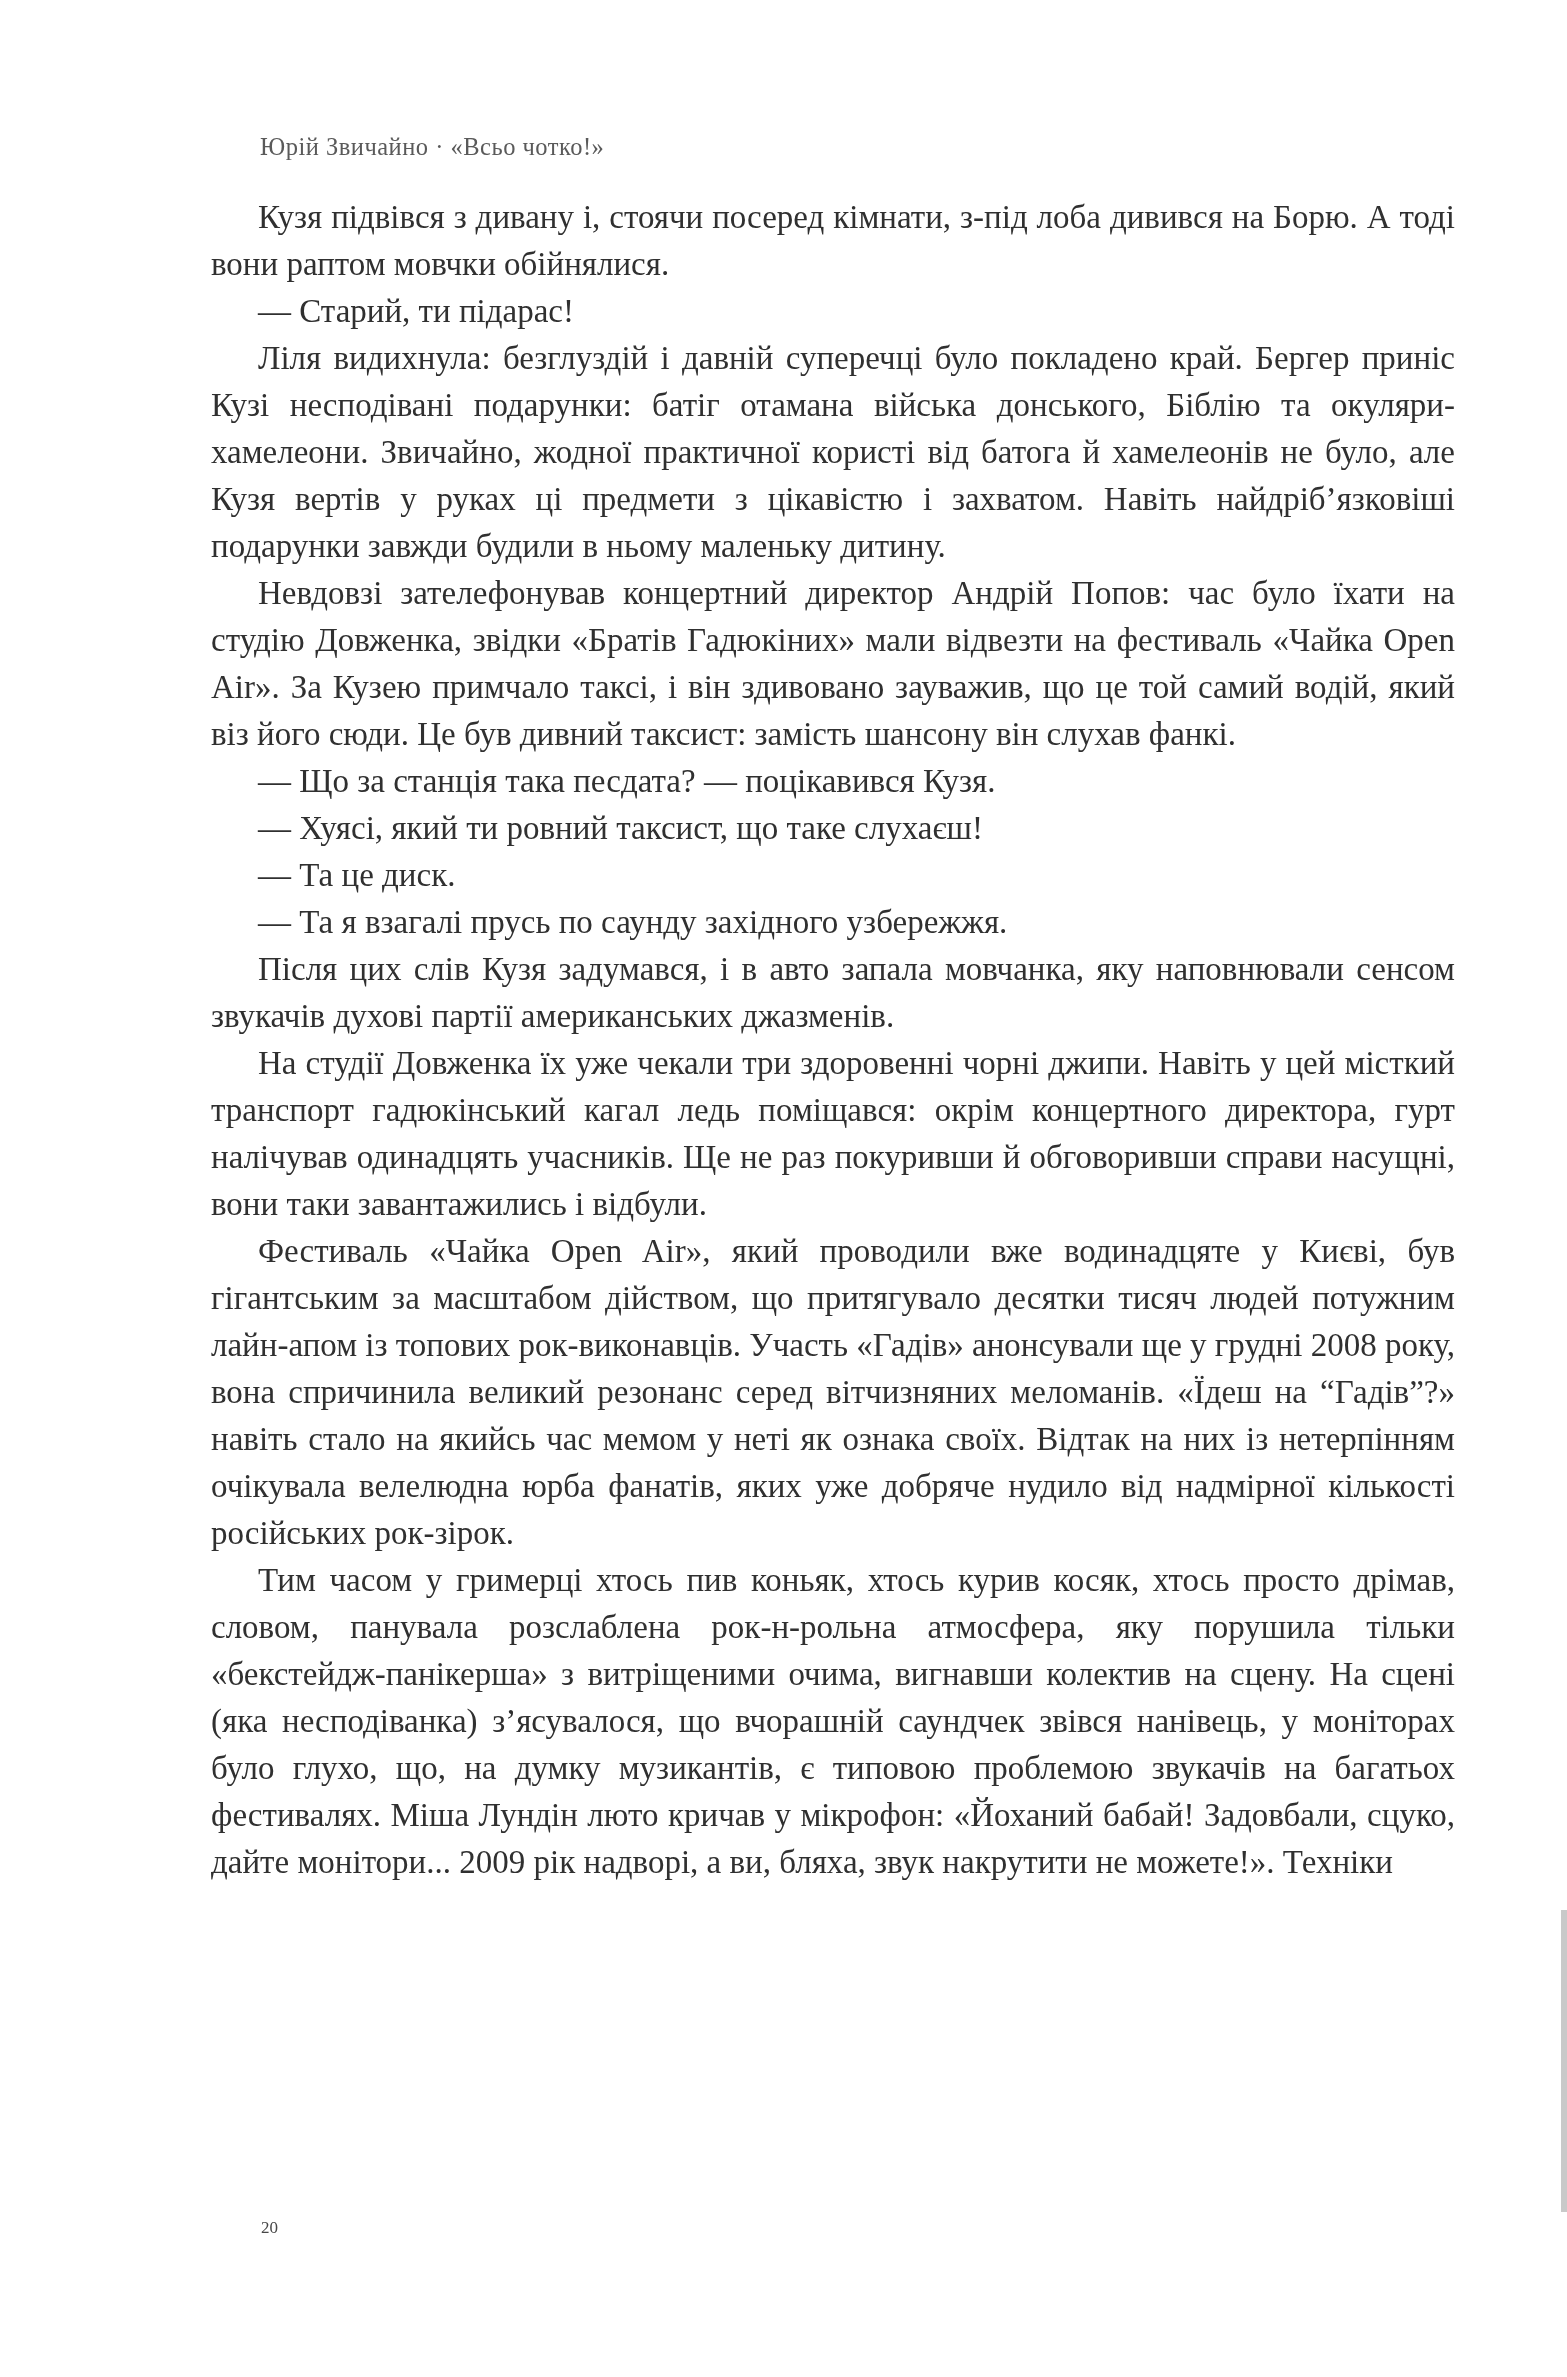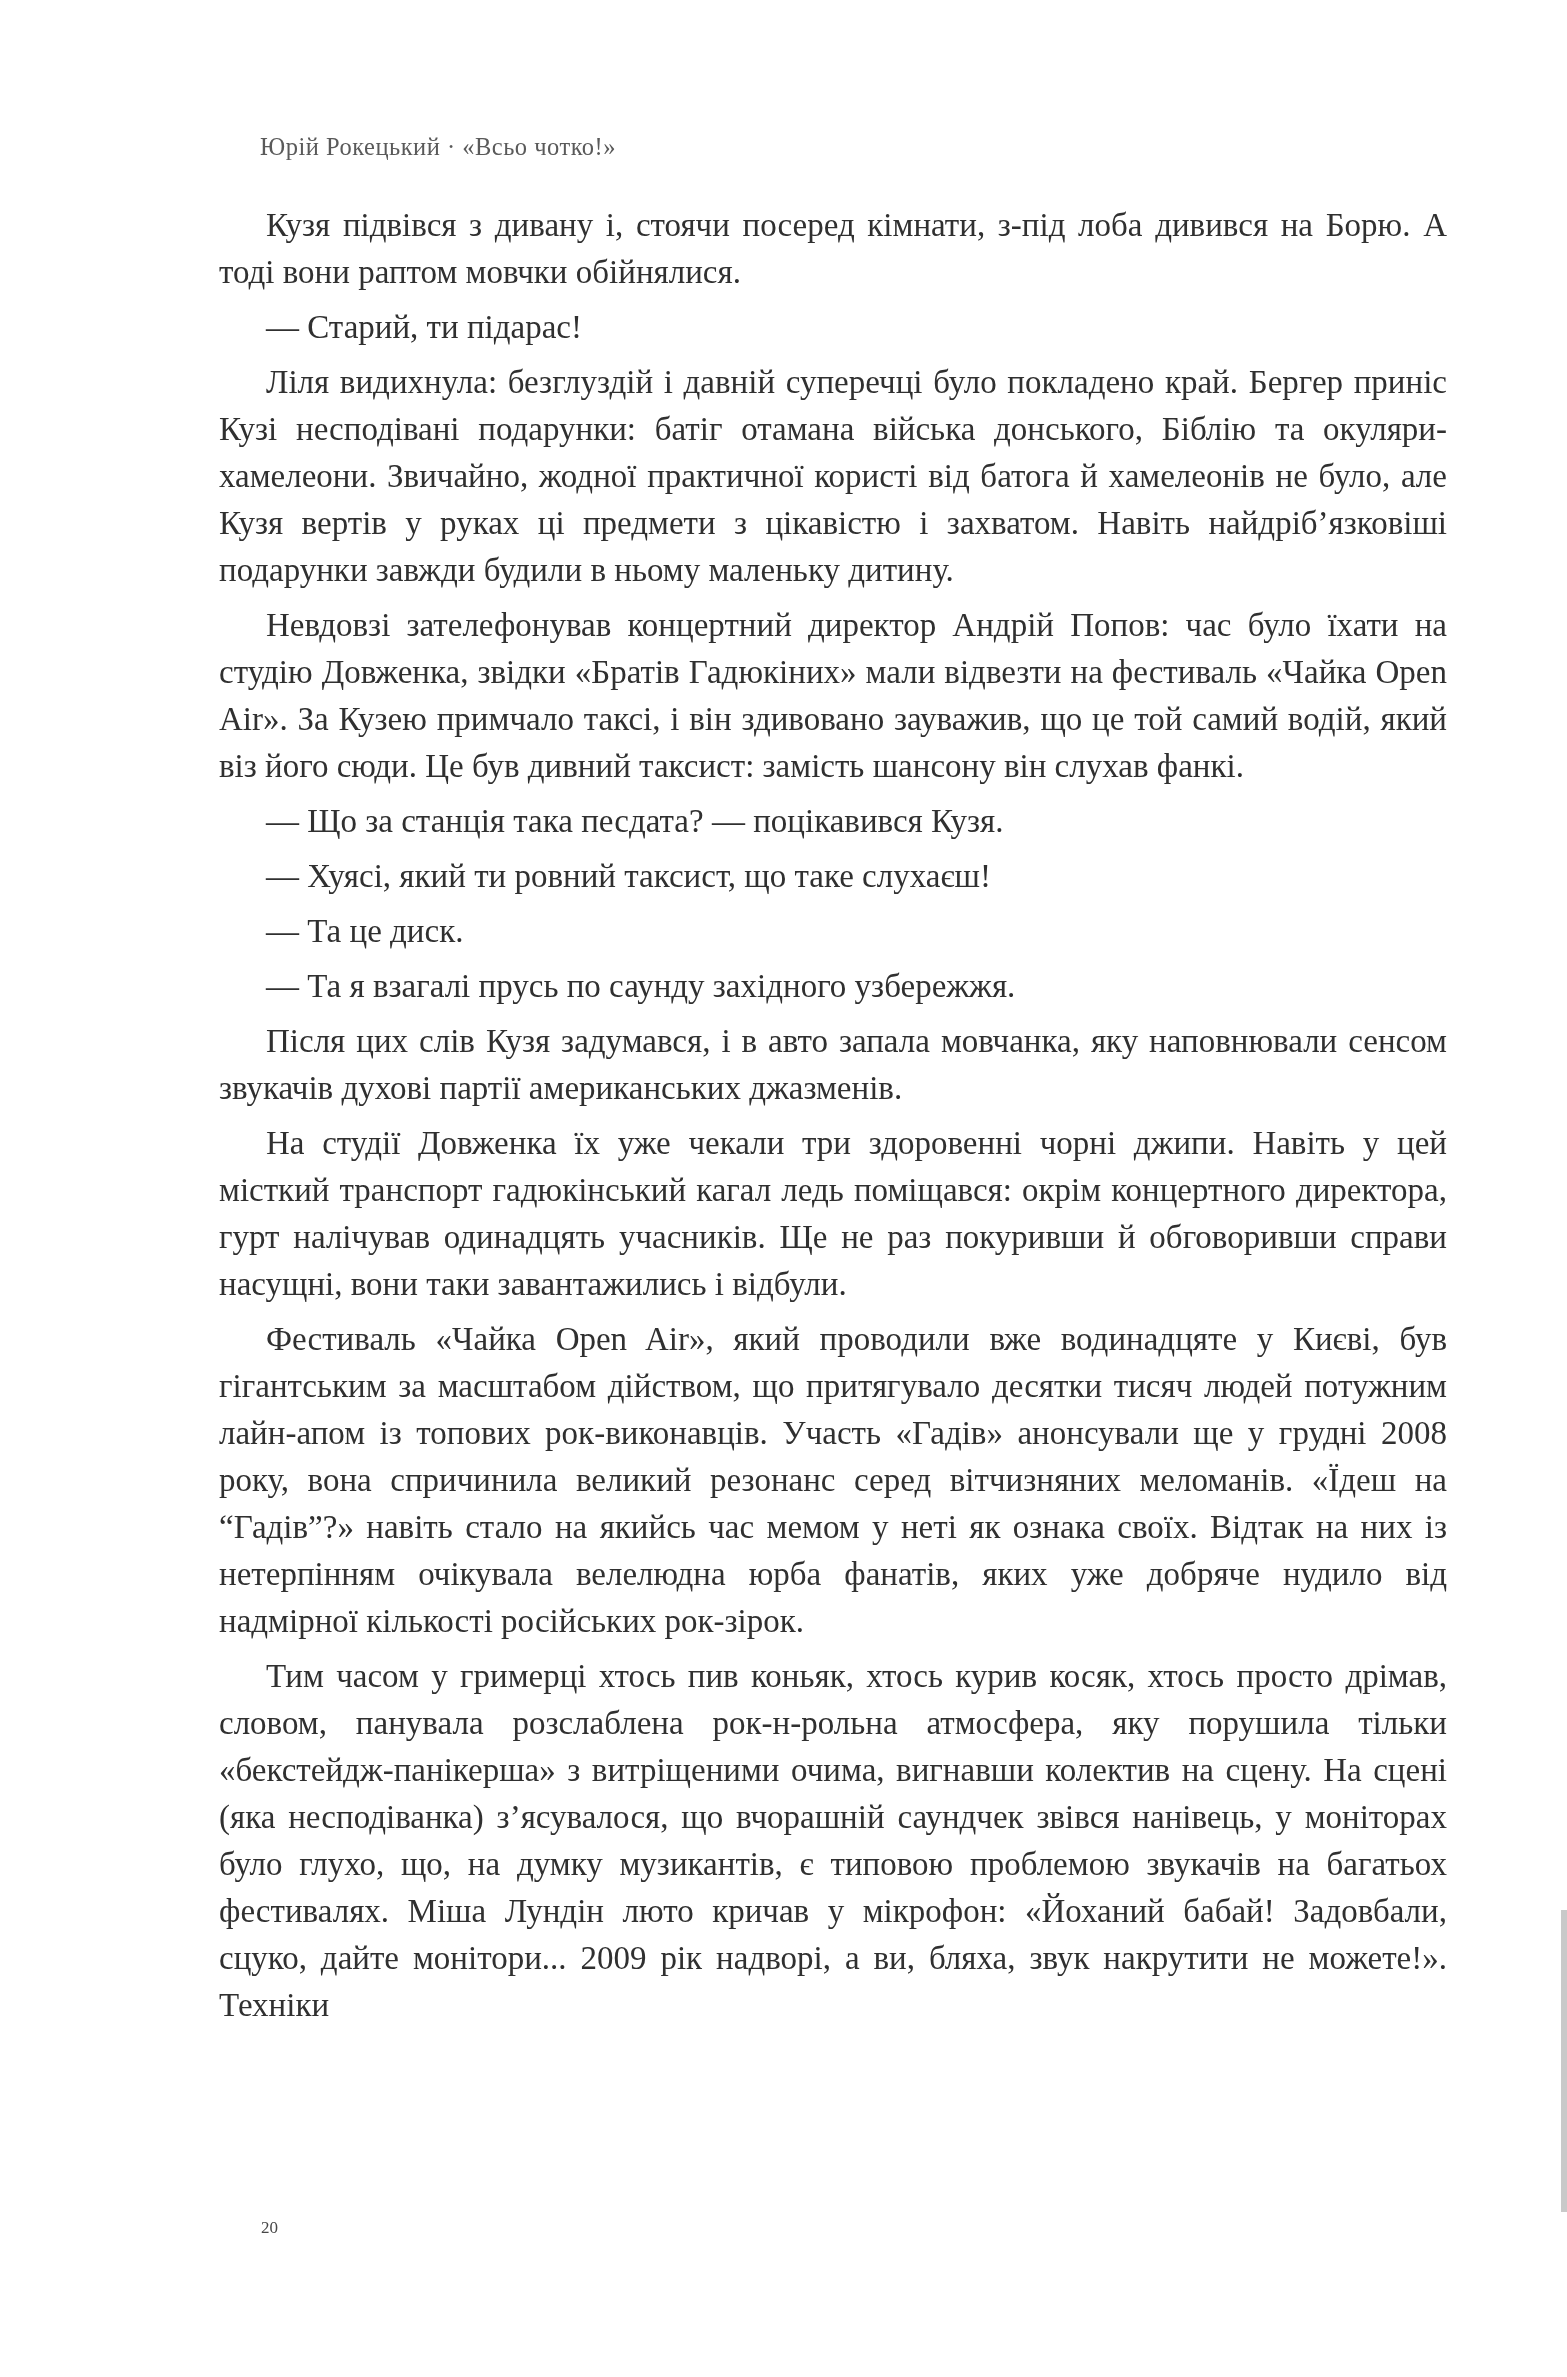--- a/index.html
+++ b/index.html
@@ -32,21 +32,21 @@
     position: absolute;
     left: 211px;
     top: 194px;
     width: 1244px;
     font-size: 33px;
     line-height: 47px;
     color: #303030;
     text-align: justify;
   }
   .para {
-    margin: 8px;
+    margin: 0;
     padding: 0;
     text-indent: 47px;
   }
   .page-number {
     position: absolute;
     left: 261px;
     top: 2218px;
     font-size: 17px;
     color: #474747;
   }
@@ -57,21 +57,21 @@
     width: 5.7px;
     height: 302px;
     background: #c9c9c9;
   }
 </style>
 </head>
 <body>
 
 <div class="book-page">
 
-  <div class="running-head">Юрій Рокецький · «Всьо чотко!»</div>
+  <div class="running-head">Юрій Звичайно · «Всьо чотко!»</div>
 
   <div class="page-body">
       <p class="para">Кузя підвівся з дивану і, стоячи посеред кімнати, з-під лоба дивився на Борю. А тоді вони раптом мовчки обійнялися.</p>
       <p class="para">— Старий, ти підарас!</p>
       <p class="para">Ліля видихнула: безглуздій і давній суперечці було покладено край. Бергер приніс Кузі несподівані подарунки: батіг отамана війська донського, Біблію та окуляри-хамелеони. Звичайно, жодної практичної користі від батога й хамелеонів не було, але Кузя вертів у руках ці предмети з цікавістю і захватом. Навіть найдріб’язковіші подарунки завжди будили в ньому маленьку дитину.</p>
       <p class="para">Невдовзі зателефонував концертний директор Андрій Попов: час було їхати на студію Довженка, звідки «Братів Гадюкіних» мали відвезти на фестиваль «Чайка Open Air». За Кузею примчало таксі, і він здивовано зауважив, що це той самий водій, який віз його сюди. Це був дивний таксист: замість шансону він слухав фанкі.</p>
       <p class="para">— Що за станція така песдата? — поцікавився Кузя.</p>
       <p class="para">— Хуясі, який ти ровний таксист, що таке слухаєш!</p>
       <p class="para">— Та це диск.</p>
       <p class="para">— Та я взагалі прусь по саунду західного узбережжя.</p>

